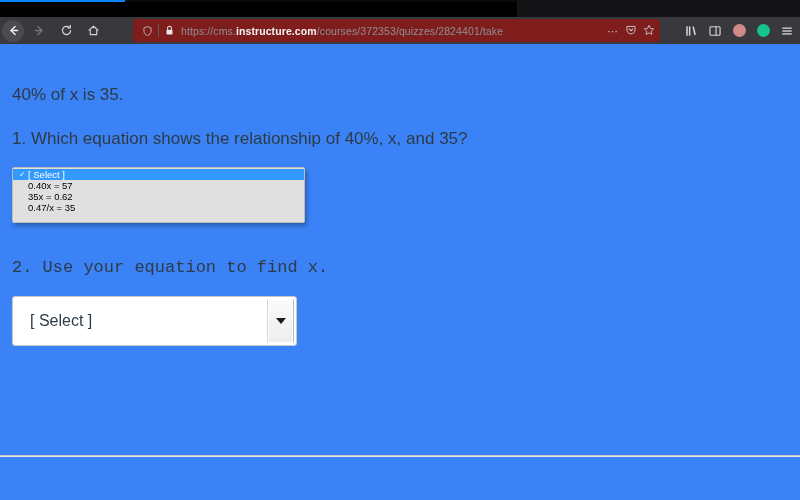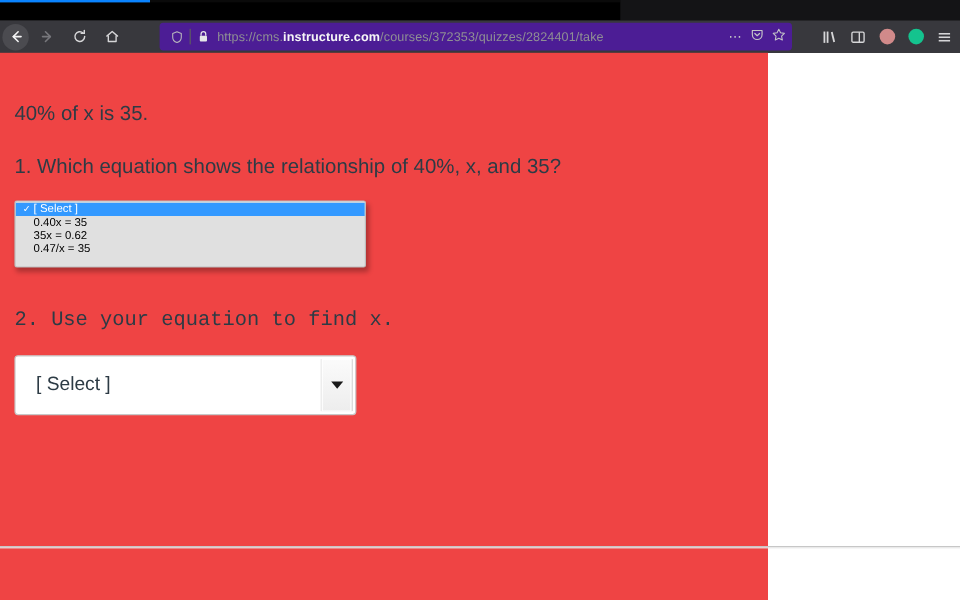--- a/index.html
+++ b/index.html
@@ -82,21 +82,21 @@
   #forward-button { margin-left: 3px; }
   #reload-button { margin-left: 3px; }
   #home-button { margin-left: 3px; }
 
   #url-bar {
     position: absolute;
     left: 133px;
     top: 19px;
     width: 527px;
     height: 23px;
-    background: #4c1d95;
+    background: #7f1d1d;
     border-radius: 3px;
     display: flex;
     align-items: center;
     box-sizing: border-box;
     padding: 0 5px;
   }
   #tracking-protection-icon { width: 18px; display:flex; align-items:center; justify-content:center; flex:0 0 auto;}
   #url-divider {
     width: 1px;
     height: 13px;
@@ -140,23 +140,23 @@
   .avatar-dot {
     width: 13px; height: 13px;
     border-radius: 50%;
   }
   #avatar-profile .avatar-dot { background: #d18a8a; }
   #avatar-sync .avatar-dot { background: #14c38e; }
 
   
   #page-content {
     position: relative;
-    width: 640px;
+    width: 800px;
     height: 456px;
-    background: #ef4444;
+    background: #3b82f6;
   }
   #quiz-body {
     padding: 40px 0 0 12px;
   }
   .stem-text {
     font-size: 17px;
     color: #2d3b45;
     font-weight: 400;
     line-height: 1.3;
     margin: 0 0 0 0;
@@ -361,21 +361,21 @@
 
     <p class="stem-text" id="question-1-text">1. Which equation shows the relationship of 40%, x, and 35?</p>
 
     <div id="dropdown-open">
       <div class="dd-option selected">
         <span class="dd-check">✓</span>
         <span class="dd-label">[ Select ]</span>
       </div>
       <div class="dd-option plain">
         <span class="dd-check">&nbsp;</span>
-        <span class="dd-label">0.40x = 35</span>
+        <span class="dd-label">0.40x = 57</span>
       </div>
       <div class="dd-option plain">
         <span class="dd-check">&nbsp;</span>
         <span class="dd-label">35x = 0.62</span>
       </div>
       <div class="dd-option plain">
         <span class="dd-check">&nbsp;</span>
         <span class="dd-label">0.47/x = 35</span>
       </div>
       <div id="dd-spacer"></div>

